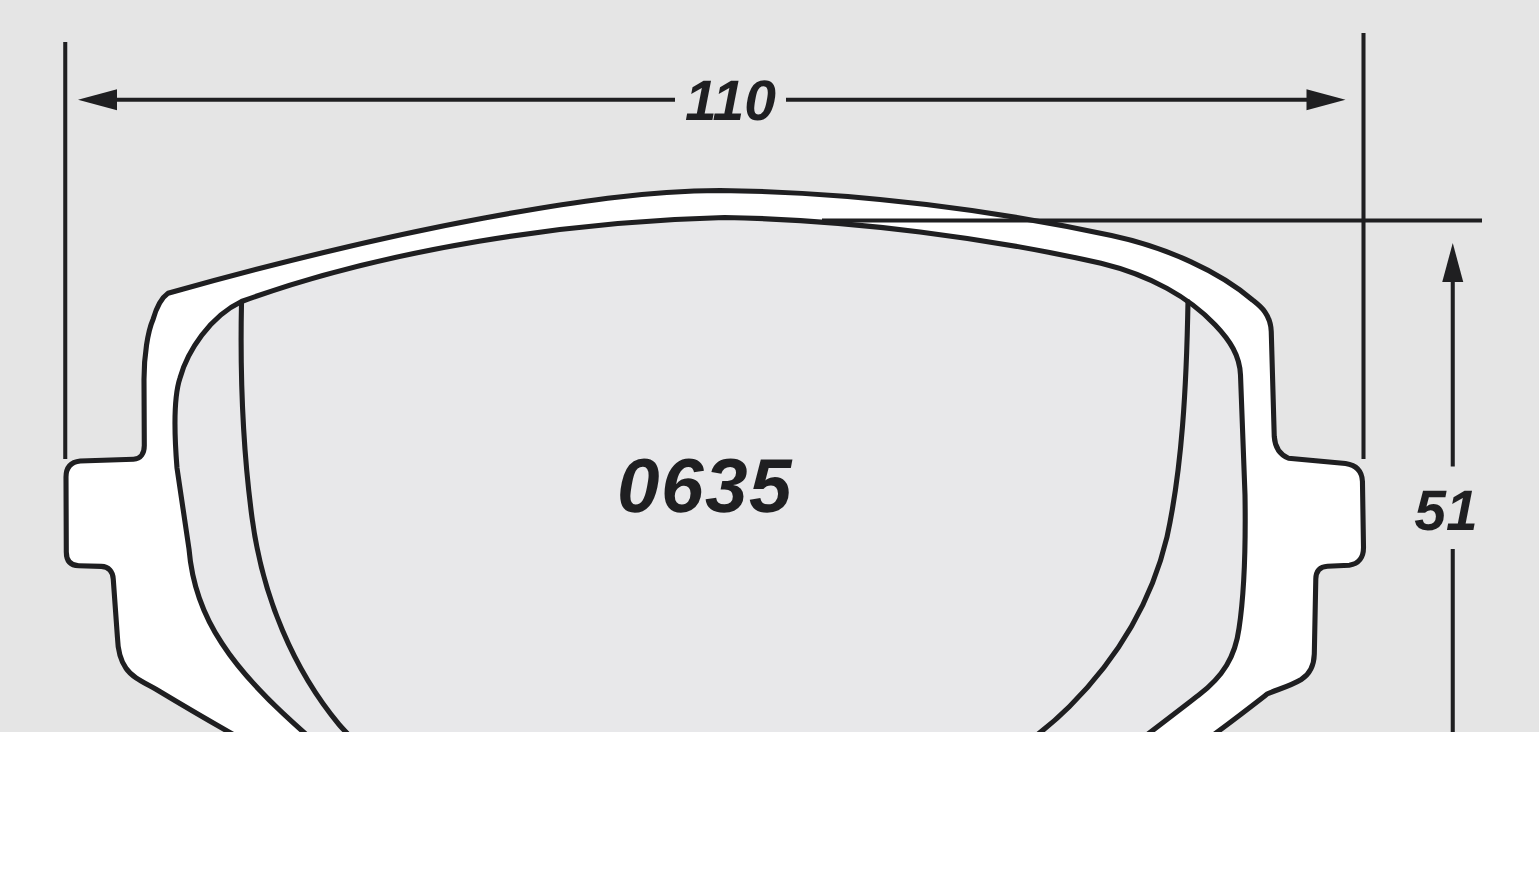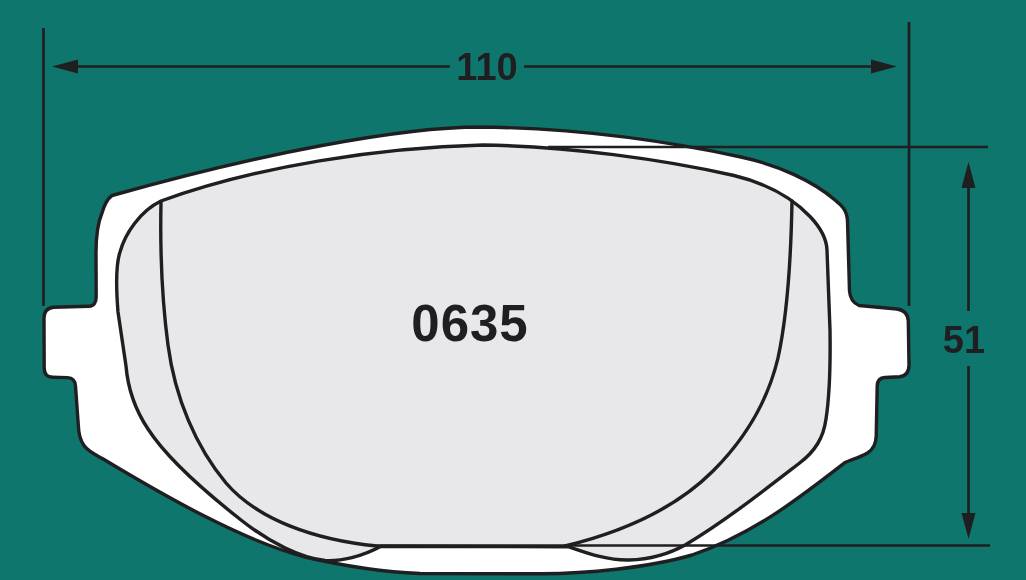--- a/index.html
+++ b/index.html
@@ -3,24 +3,25 @@
 <meta charset="utf-8">
 <style>
   html, body {
     margin: 0;
     padding: 0;
     background: #ffffff;
   }
   .canvas {
     position: relative;
     width: 1026px;
-    height: 580px;
-    background: #0f766e;
+    height: 488px;
+    background: #e5e5e5;
     overflow: hidden;
     font-family: "Liberation Sans", sans-serif;
+    font-style: italic;
   }
   svg { display: block; }
   .dim-label {
     font-family: "Liberation Sans", sans-serif;
     font-weight: bold;
     font-size: 38px;
   }
   .part-label {
     font-family: "Liberation Sans", sans-serif;
     font-weight: bold;

